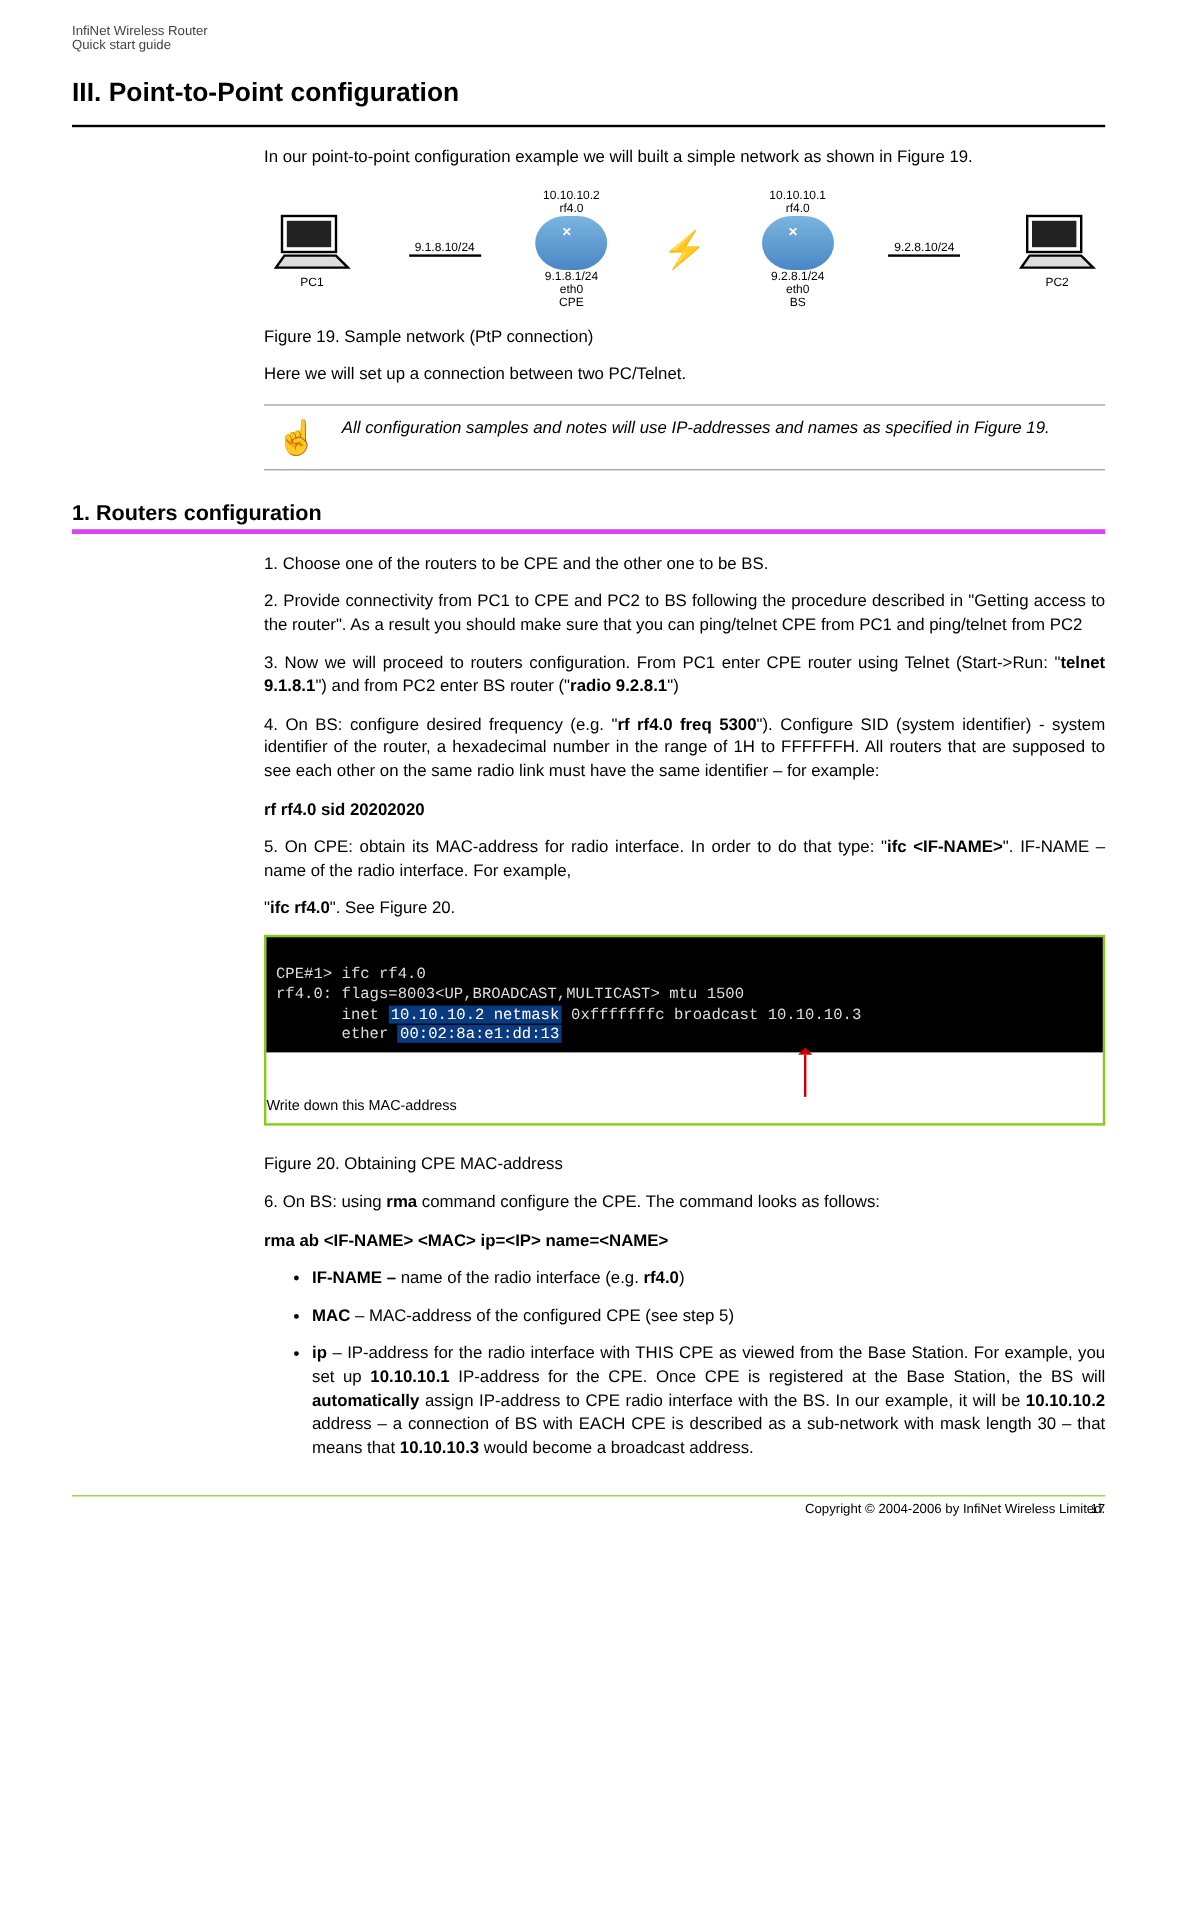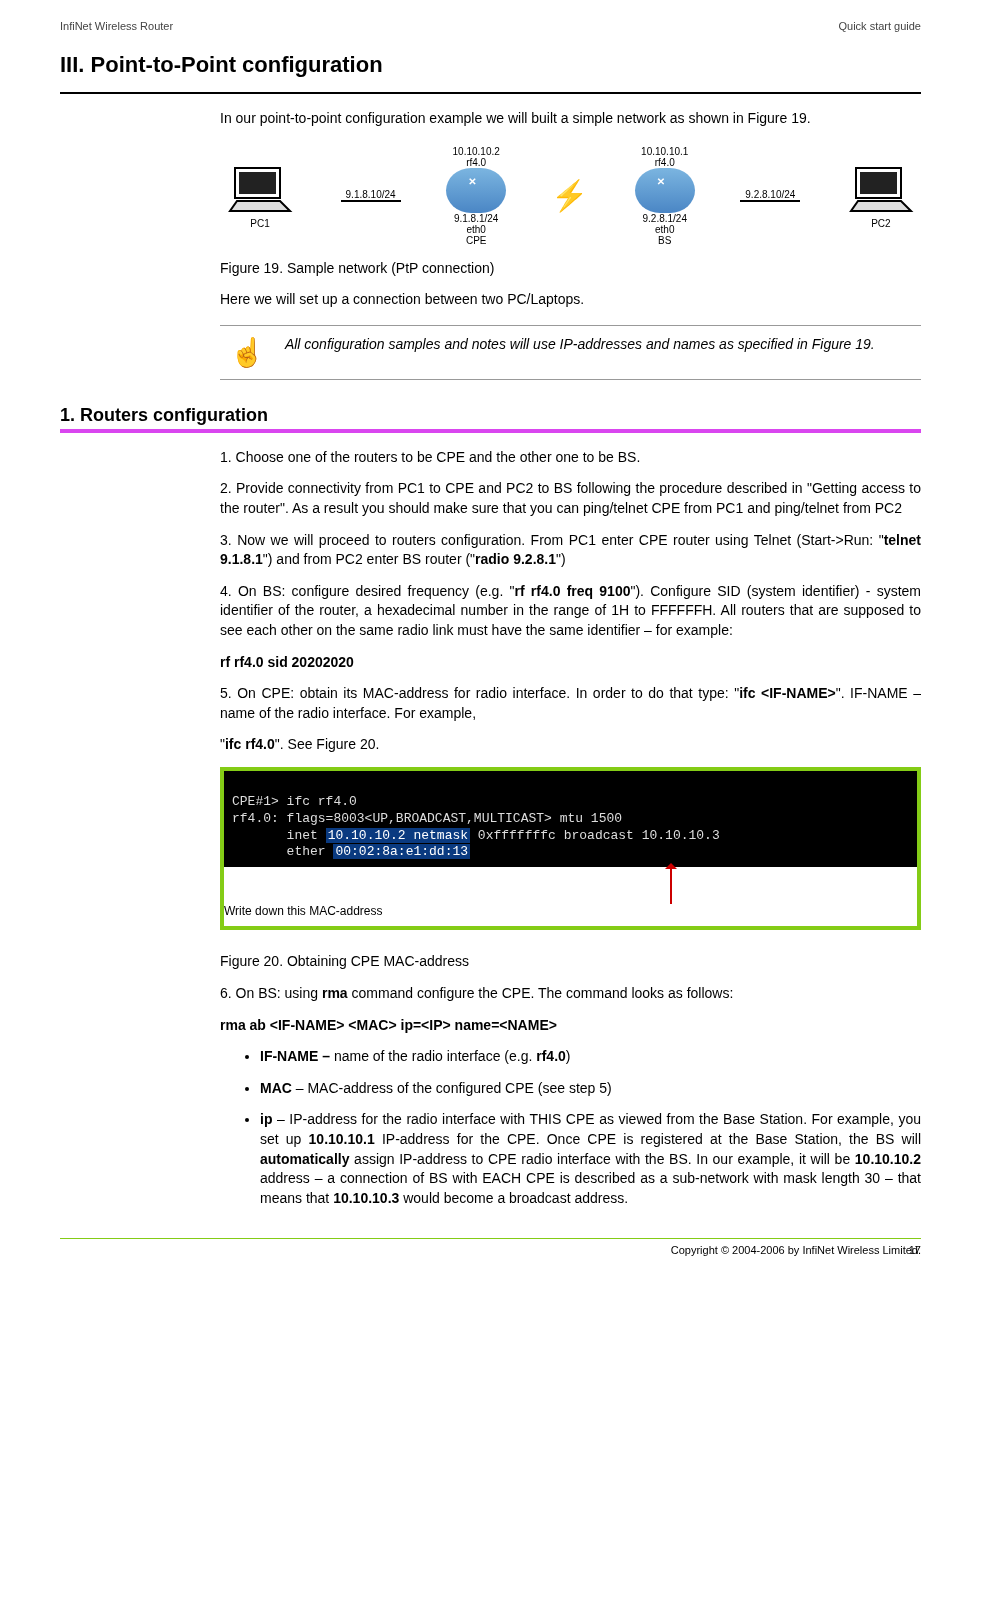--- a/index.html
+++ b/index.html
@@ -10,20 +10,21 @@
       background: #fff;
       color: #000;
       font-size: 14px;
     }
     .header-row {
       display: flex;
       justify-content: space-between;
       font-size: 11px;
       color: #444;
       margin-bottom: 20px;
+      flex-direction: column;
     }
     .section-title {
       font-weight: bold;
       font-size: 22px;
       border-bottom: 2px solid #000;
       padding-bottom: 14px;
       margin-bottom: 15px;
     }
     .body-text {
       margin-left: 160px;
@@ -141,21 +142,21 @@
       right: 0;
       font-weight: normal;
     }
     .diagram-wrap {
       border: none;
       padding: 5px;
     }
     .net-row{display:flex;align-items:center;justify-content:space-between;}
     .net-col{display:flex;flex-direction:column;align-items:center;font-size:10px;}
     .net-small{font-size:10px;text-align:center;}
-    .terminal-block{border:4px solid #84cc16;margin-bottom:22px;background:#fff;}
+    .terminal-block{border:2px solid #84cc16;margin-bottom:22px;background:#fff;}
   </style>
 </head>
 <body>
 
 <div class="header-row">
   <span>InfiNet Wireless Router</span>
   <span>Quick start guide</span>
 </div>
 
 <div class="section-title">III. Point-to-Point configuration</div>
@@ -197,38 +198,38 @@
             <rect x="10" y="5" width="45" height="30" fill="#fff" stroke="#000" stroke-width="2"></rect>
             <rect x="14" y="9" width="37" height="22" fill="#222"></rect>
             <polygon points="5,48 65,48 55,38 12,38" fill="#ddd" stroke="#000" stroke-width="2"></polygon>
           </svg>
         <span>PC2</span>
       </div>
     </div>
   </div>
 
   <p class="caption">Figure 19. Sample network (PtP connection)</p>
-  <p>Here we will set up a connection between two PC/Laptops.</p>
+  <p>Here we will set up a connection between two PC/Telnet.</p>
 
   <div class="note-box">
     <span class="note-icon">☝</span>
     <span class="note-text">All configuration samples and notes will use IP-addresses and names as specified in Figure 19.</span>
   </div>
 </div>
 
 <div class="subsection-title">1. Routers configuration</div>
 
 <div class="body-text">
   <p>1. Choose one of the routers to be CPE and the other one to be BS.</p>
   <p>2. Provide connectivity from PC1 to CPE and PC2 to BS following the procedure described in "Getting access to the router". As a result you should make sure that you can ping/telnet CPE from PC1 and ping/telnet from PC2</p>
   <p>
     <span>3. Now we will proceed to routers configuration. From PC1 enter CPE router using Telnet (Start-&gt;Run: "</span><span class="bold">telnet 9.1.8.1</span><span>") and from PC2 enter BS router ("</span><span class="bold">radio 9.2.8.1</span><span>")</span>
   </p>
   <p>
-    <span>4. On BS: configure desired frequency (e.g. "</span><span class="bold">rf rf4.0 freq 9100</span><span>"). Configure SID (system identifier) - system identifier of the router, a hexadecimal number in the range of 1H to FFFFFFH. All routers that are supposed to see each other on the same radio link must have the same identifier – for example:</span>
+    <span>4. On BS: configure desired frequency (e.g. "</span><span class="bold">rf rf4.0 freq 5300</span><span>"). Configure SID (system identifier) - system identifier of the router, a hexadecimal number in the range of 1H to FFFFFFH. All routers that are supposed to see each other on the same radio link must have the same identifier – for example:</span>
   </p>
   <p class="bold">rf rf4.0 sid 20202020</p>
   <p>
     <span>5. On CPE: obtain its MAC-address for radio interface. In order to do that type: "</span><span class="bold">ifc &lt;IF-NAME&gt;</span><span>". IF-NAME – name of the radio interface. For example,</span>
   </p>
   <p>
     <span>"</span><span class="bold">ifc rf4.0</span><span>". See Figure 20.</span>
   </p>
 
   <div class="terminal-block">

